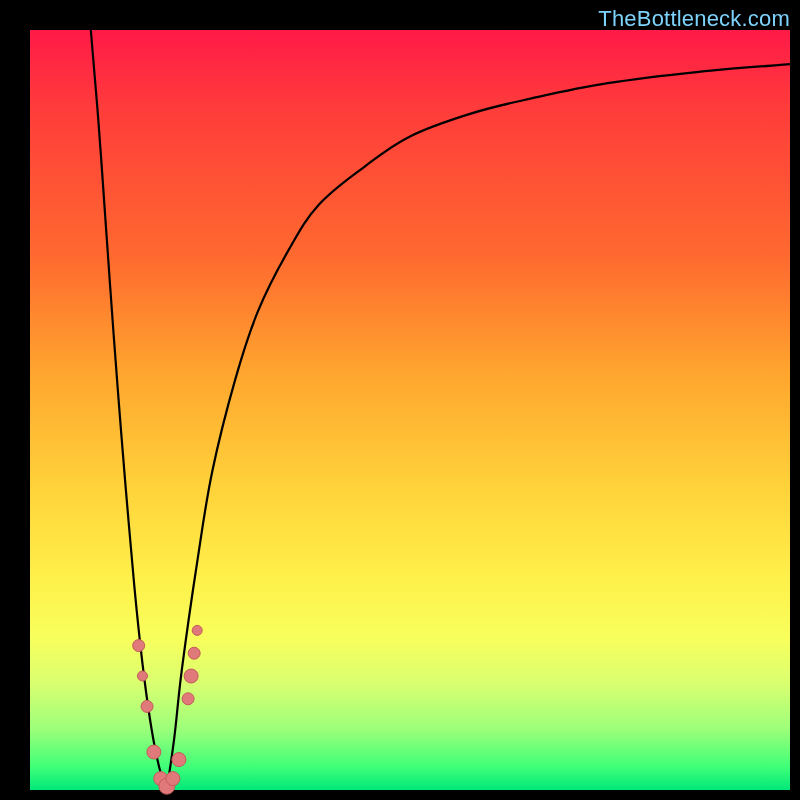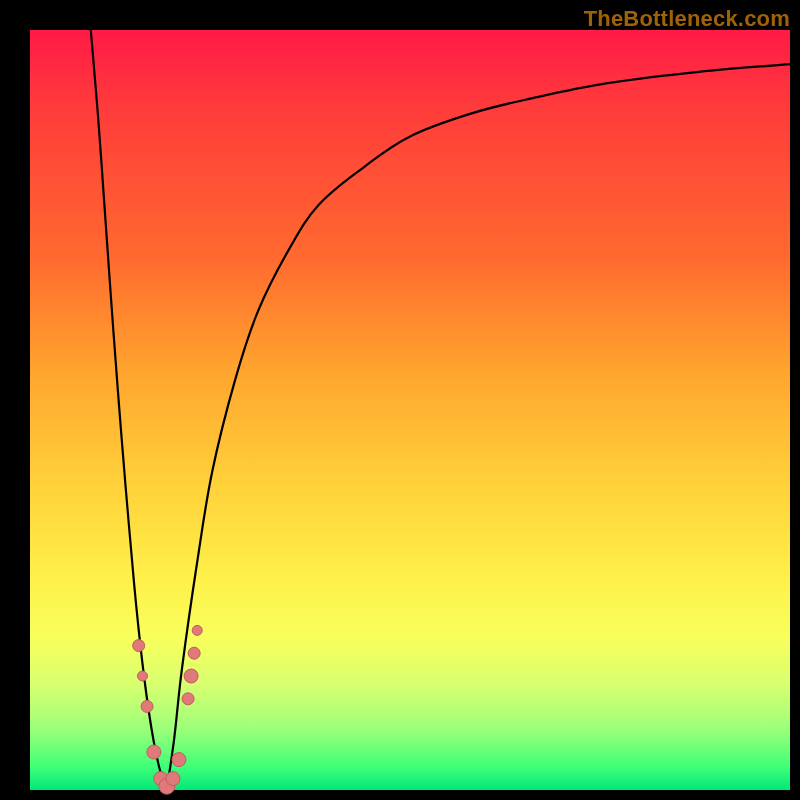--- a/index.html
+++ b/index.html
@@ -34,23 +34,23 @@
       #d9ff70 86%,
       #9cff7a 92%,
       #3fff78 97%,
       #00e77a 100%
     );
   }
   .watermark {
     position: absolute;
     top: 6px;
     right: 10px;
-    color: #a16207;
+    color: #7dd3fc;
     font-size: 22px;
-    font-weight: 700;
+    font-weight: 400;
     letter-spacing: 0.2px;
     user-select: none;
     margin-left: 40px;
   }
   svg.curves {
     position: absolute;
     left: 0;
     top: 0;
     width: 760px;
     height: 760px;

